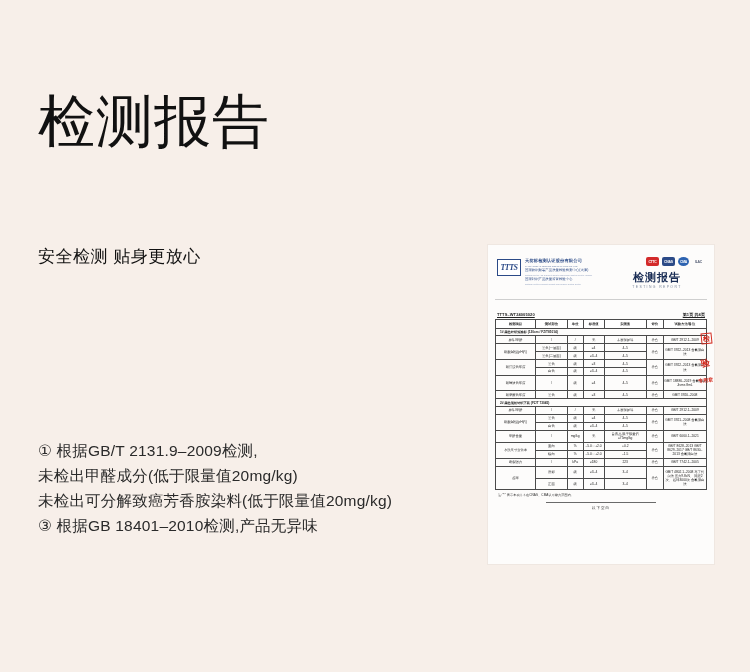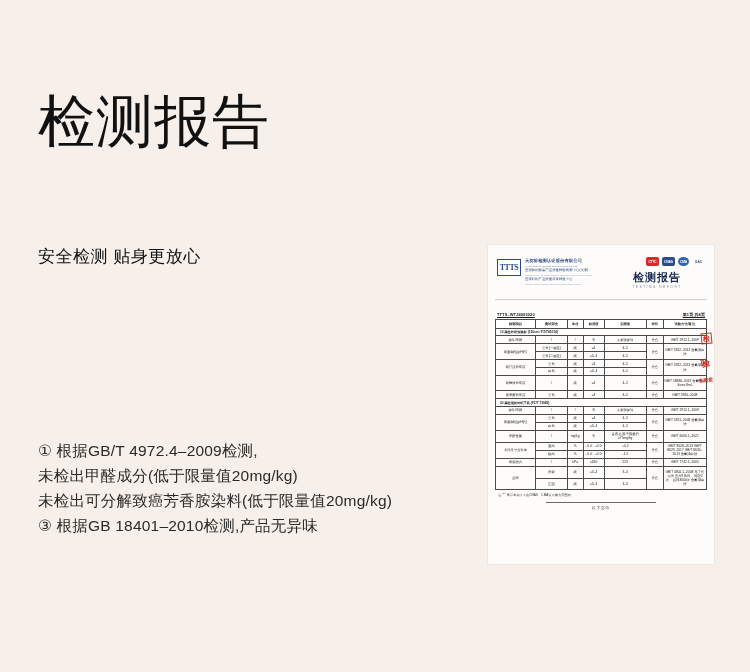--- a/index.html
+++ b/index.html
@@ -85,20 +85,21 @@
     align-items: flex-start;
     gap: 4px;
   }
   .logo-mark {
     width: 22px;
     height: 15px;
     border: 1px solid #2b4a87;
     color: #2b4a87;
     font-size: 8px;
     font-weight: 700;
+    font-style: italic;
     letter-spacing: -0.5px;
     display: flex;
     align-items: center;
     justify-content: center;
     font-family: "Liberation Serif", serif;
     background: #ffffff;
   }
   .logo-text {
     display: flex;
     flex-direction: column;
@@ -286,21 +287,21 @@
   }
 </style>
 </head>
 <body>
 
 <div class="page-title">检测报告</div>
 
 <div class="section-subtitle">安全检测 贴身更放心</div>
 
 <div class="claims">
-  <div class="claim-line">① 根据GB/T 4972.4–2009检测,</div>
+  <div class="claim-line">① 根据GB/T 2131.9–2009检测,</div>
   <div class="claim-line">未检出甲醛成分(低于限量值20mg/kg)</div>
   <div class="claim-line">未检出可分解致癌芳香胺染料(低于限量值20mg/kg)</div>
   <div class="claim-line">③ 根据GB 18401–2010检测,产品无异味</div>
 </div>
 
 <div class="report-doc">
   <div class="doc-inner">
 
     <div class="doc-header">
 

